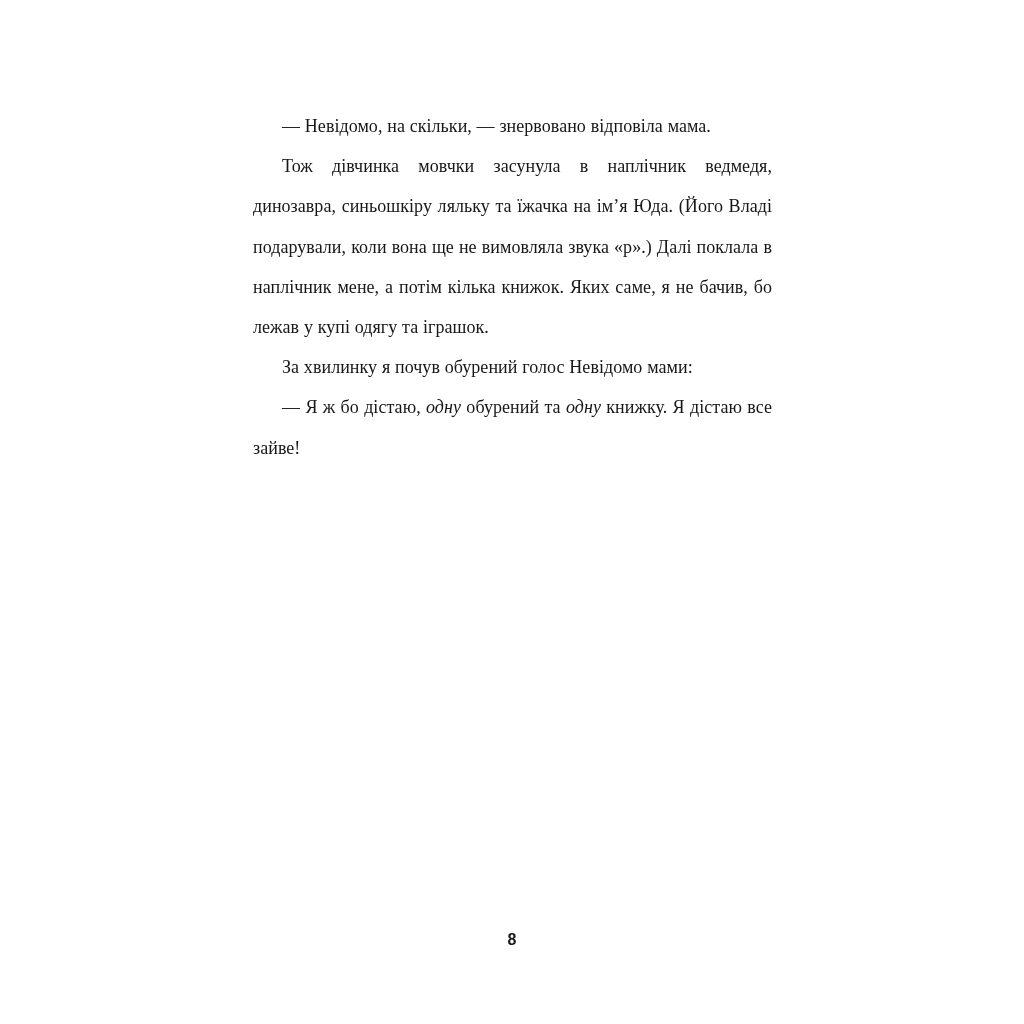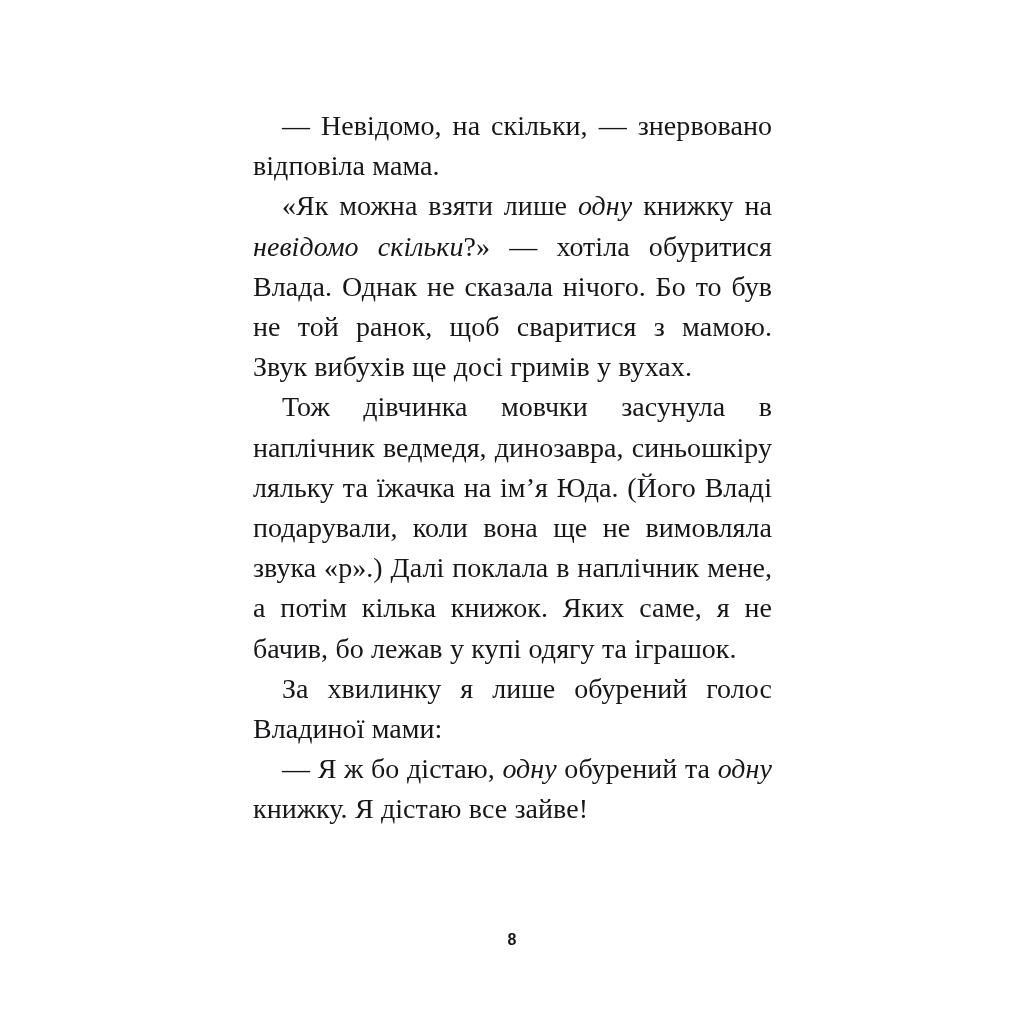--- a/index.html
+++ b/index.html
@@ -28,21 +28,21 @@
     top: 106px;
     width: 519px;
   }
 
   .paragraph {
     margin: 0;
     padding: 0;
     text-indent: 29px;
     text-align: justify;
     text-justify: inter-word;
-    font-size: 28px;
+    font-size: 18px;
     line-height: 40.2px;
     color: #17171a;
     font-weight: 400;
     letter-spacing: 0.05px;
     word-spacing: 0.2px;
     -webkit-font-smoothing: antialiased;
   }
 
   
   .paragraph {
@@ -66,21 +66,20 @@
     letter-spacing: 0.2px;
   }
 </style>
 </head>
 <body>
 
 <div class="page">
 
   <div class="text-column">
     <p class="paragraph"><span>— Невідомо, на скільки, — знервовано відповіла мама.</span></p>
-    <p class="paragraph"><span>«Як можна взяти лише </span><em>одну</em><span> книжку на </span><em>невідомо скільки</em><span>?» — хотіла обуритися Влада. Однак не сказала нічого. Бо то був не той ранок, щоб сваритися з мамою. Звук вибухів ще досі гримів у вухах.</span></p>
     <p class="paragraph"><span>Тож дівчинка мовчки засунула в наплічник ведмедя, динозавра, синьошкіру ляльку та їжачка на ім’я Юда. (Його Владі подарували, коли вона ще не вимовляла звука «р».) Далі поклала в наплічник мене, а потім кілька книжок. Яких саме, я не бачив, бо лежав у купі одягу та іграшок.</span></p>
-    <p class="paragraph"><span>За хвилинку я лише обурений голос Владиної мами:</span></p>
+    <p class="paragraph"><span>За хвилинку я почув обурений голос Невідомо мами:</span></p>
     <p class="paragraph"><span>— Я ж бо дістаю, </span><em>одну</em><span> обурений та </span><em>одну</em><span> книжку. Я дістаю все зайве!</span></p>
   </div>
 
   <div class="page-number">8</div>
 
 </div>
 
 </body></html>

